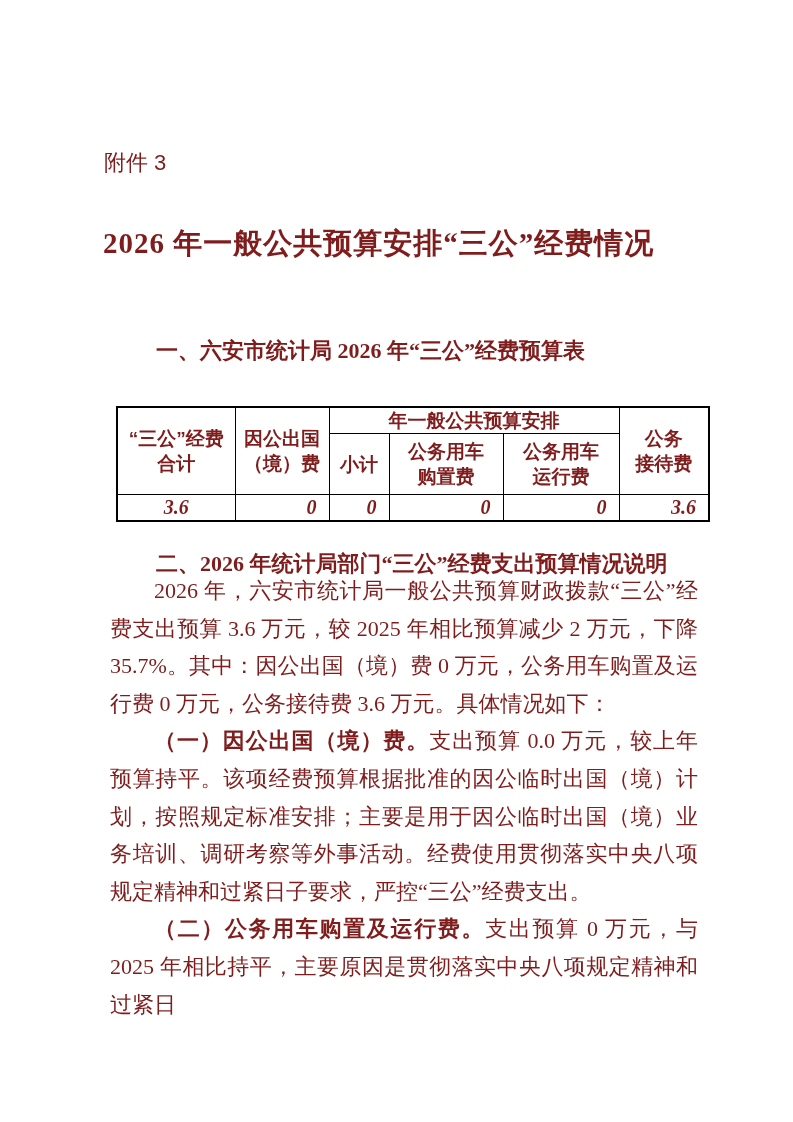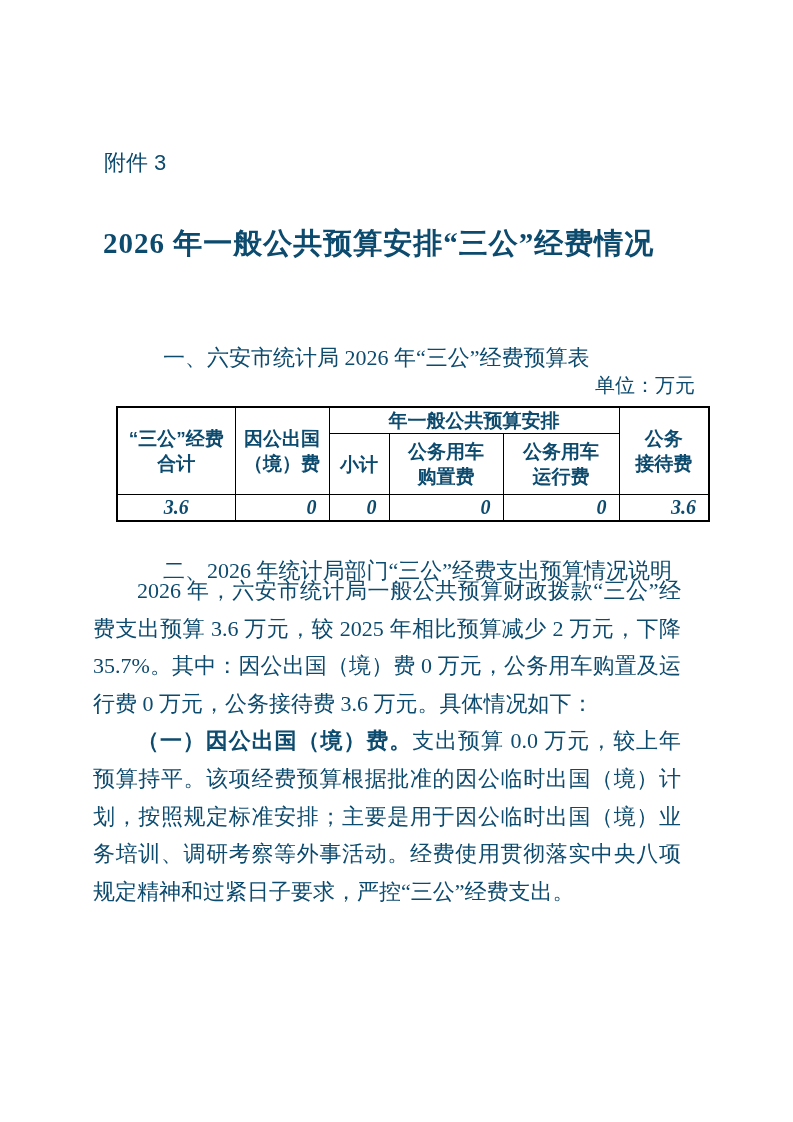--- a/index.html
+++ b/index.html
@@ -1,21 +1,21 @@
 <!DOCTYPE html>
 <html><head>
 <meta charset="utf-8">
 <style>
   html, body { margin: 0; padding: 0; background: #ffffff; }
   .page {
     position: relative;
     width: 793px;
     height: 1122px;
     background: #ffffff;
-    color: #0c4a6e;
+    color: #7f1d1d;
     font-family: "Liberation Serif", "DejaVu Serif", serif;
     overflow: hidden;
   }
   .attachment-label {
     position: absolute;
     top: 148px;
     left: 104px;
     font-size: 22px;
     font-family: "Liberation Sans", "DejaVu Sans", sans-serif;
   }
@@ -25,23 +25,23 @@
     left: 103px;
     width: 588px;
     margin: 0;
     font-size: 29px;
     font-weight: bold;
     letter-spacing: 1px;
   }
   .sec-heading {
     position: absolute;
     left: 147px;
-    margin: 16px;
+    margin: 9px;
     font-size: 22px;
-    font-weight: normal;
+    font-weight: bold;
     white-space: nowrap;
   }
   .sec1 { top: 327px; }
   .sec2 { top: 540px; }
   .unit-label {
     position: absolute;
     top: 372px;
     left: 103px;
     width: 592px;
     text-align: right;
@@ -78,41 +78,40 @@
     text-align: right;
     padding-right: 12px;
   }
   table.budget td.num-center {
     text-align: center;
     padding-right: 0;
   }
   .body-text {
     position: absolute;
     top: 572px;
-    left: 93px;
+    left: 110px;
     width: 588px;
     font-size: 22px;
     line-height: 37.6px;
     text-align: justify;
   }
   .body-text p { margin: 0; text-indent: 44px; }
   .body-text .lead { font-weight: bold; }
 </style>
 </head>
 <body>
 
 <div class="page">
 
   <div class="attachment-label">附件 3</div>
 
   <h1 class="doc-title">2026 年一般公共预算安排“三公”经费情况</h1>
 
   <h2 class="sec-heading sec1">一、六安市统计局 2026 年“三公”经费预算表</h2>
 
-  <div class="unit-label">单位：万元</div>
 
   <table class="budget">
     <colgroup>
       <col style="width:118px">
       <col style="width:94px">
       <col style="width:60px">
       <col style="width:114px">
       <col style="width:116px">
       <col style="width:90px">
     </colgroup>
@@ -142,15 +141,16 @@
         <td class="num">3.6</td>
       </tr>
     </tbody>
   </table>
 
   <h2 class="sec-heading sec2">二、2026 年统计局部门“三公”经费支出预算情况说明</h2>
 
   <div class="body-text">
     <p><span>2026 年，六安市统计局一般公共预算财政拨款“三公”经费支出预算 3.6 万元，较 2025 年相比预算减少 2 万元，下降 35.7%。其中：因公出国（境）费 0 万元，公务用车购置及运行费 0 万元，公务接待费 3.6 万元。具体情况如下：</span></p>
     <p><span class="lead">（一）因公出国（境）费。</span><span>支出预算 0.0 万元，较上年预算持平。该项经费预算根据批准的因公临时出国（境）计划，按照规定标准安排；主要是用于因公临时出国（境）业务培训、调研考察等外事活动。经费使用贯彻落实中央八项规定精神和过紧日子要求，严控“三公”经费支出。</span></p>
+    <p><span class="lead">（二）公务用车购置及运行费。</span><span>支出预算 0 万元，与 2025 年相比持平，主要原因是贯彻落实中央八项规定精神和过紧日</span></p>
   </div>
 
 </div>
 
 </body></html>

